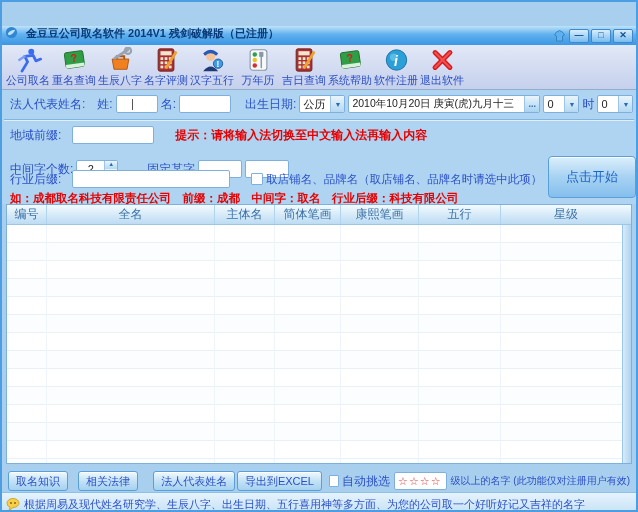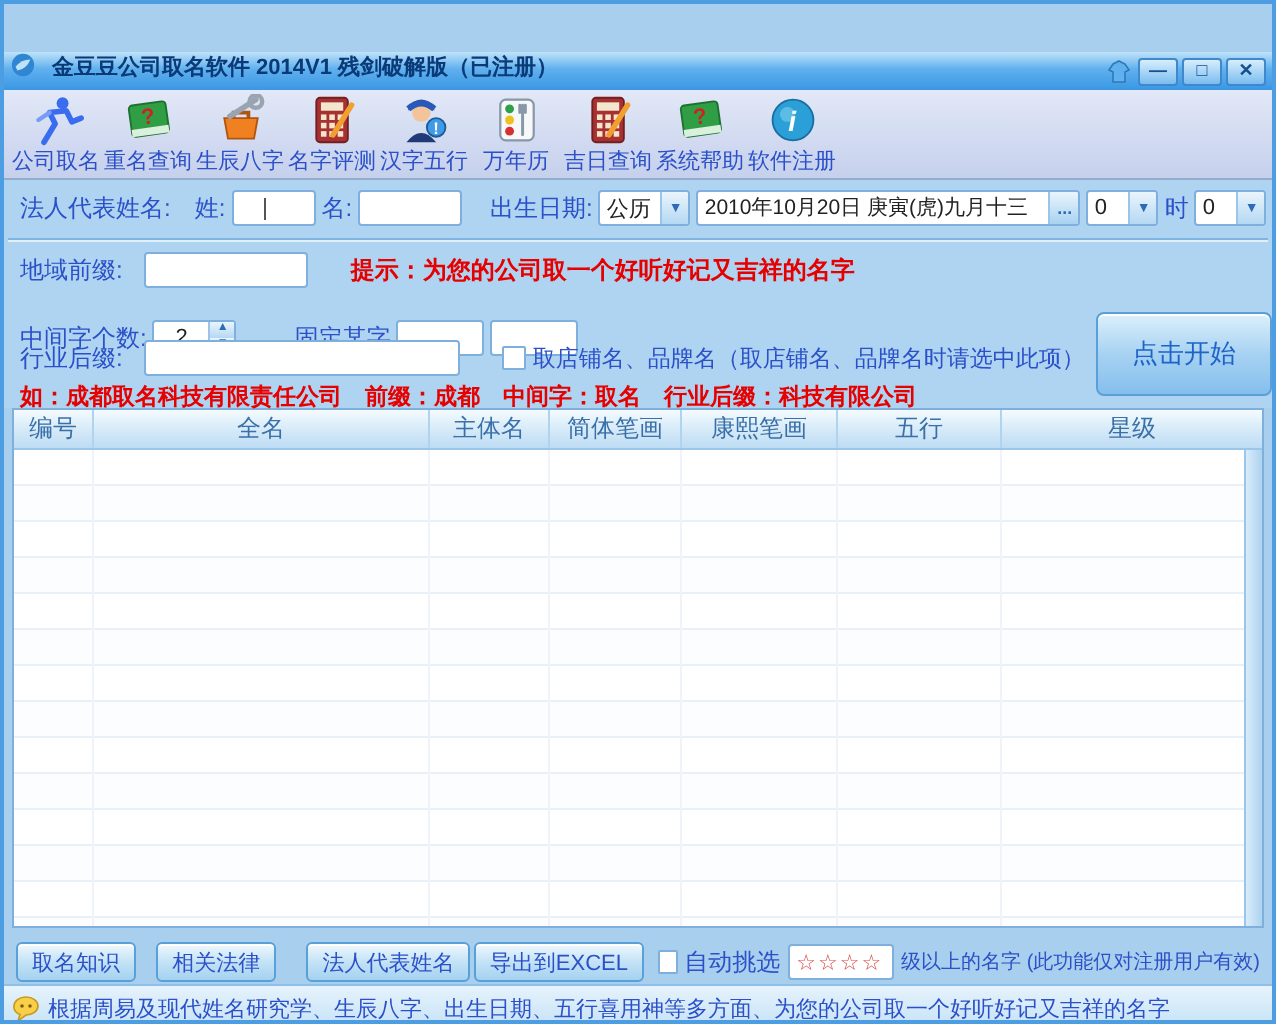--- a/index.html
+++ b/index.html
@@ -258,20 +258,27 @@
       <span class="tool-label">系统帮助</span>
     </div>
     <div class="tool">
       <svg viewBox="0 0 28 28">
         <circle cx="14" cy="14" r="11" fill="#2a9fd8" stroke="#1a6ea0" stroke-width="1"></circle>
         <circle cx="11" cy="11" r="4" fill="#7fd0f0" opacity="0.6"></circle>
         <text x="11.4" y="20" font-size="15" font-style="italic" font-weight="bold" fill="#fff">i</text>
       </svg>
       <span class="tool-label">软件注册</span>
     </div>
+    <div class="tool">
+      <svg viewBox="0 0 28 28">
+        <path d="M6 6 L22 22 M22 6 L6 22" stroke="#d81818" stroke-width="5.4" stroke-linecap="round"></path>
+        <path d="M6 6 L22 22 M22 6 L6 22" stroke="#f05050" stroke-width="2.4" stroke-linecap="round"></path>
+      </svg>
+      <span class="tool-label">退出软件</span>
+    </div>
   </div>
 
   <div class="form">
 
     <div class="frow" style="top:5px;">
       <span>法人代表姓名:</span>
       <span style="width:6px;"></span>
       <span>姓:</span>
       <div class="tbox" style="width:42px;">
           <span class="caret"></span>
@@ -298,21 +305,21 @@
         <span class="arrow">▼</span>
       </div>
       <span>分</span>
     </div>
 
     <div class="sep"></div>
 
     <div class="frow" style="top:36px;">
       <span>地域前缀:</span>
       <div class="tbox" style="width:82px; margin-left:8px;"></div>
-      <span class="hint" style="margin-left:18px;">提示：为您的公司取一个好听好记又吉祥的名字</span>
+      <span class="hint" style="margin-left:18px;">提示：请将输入法切换至中文输入法再输入内容</span>
     </div>
 
     <div class="frow" style="top:70px;">
       <span>中间字个数:</span>
       <div class="spin">
         <span class="val">2</span>
         <span class="arrows">
             <span>▲</span>
             <span>▼</span>
           </span>

